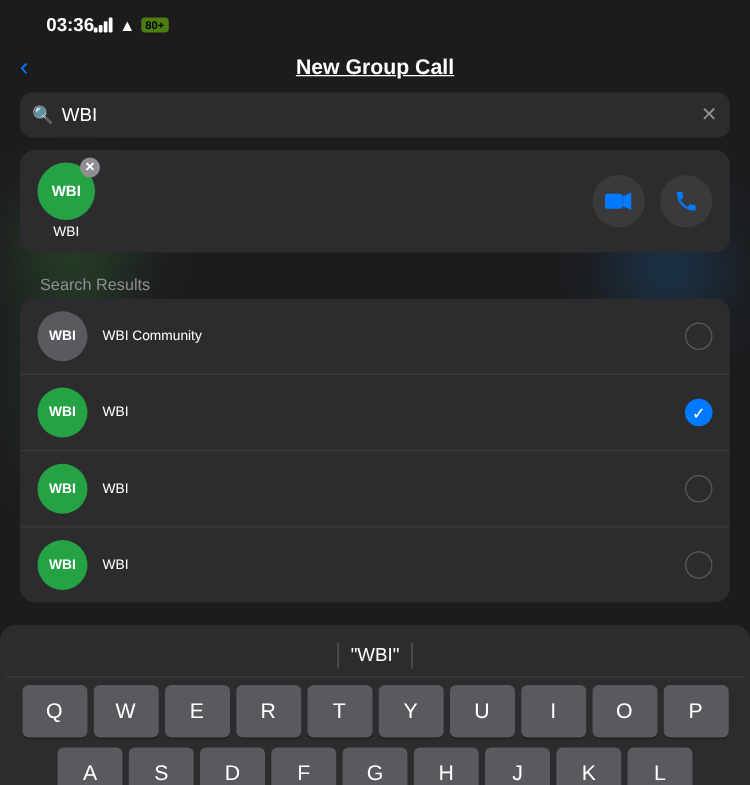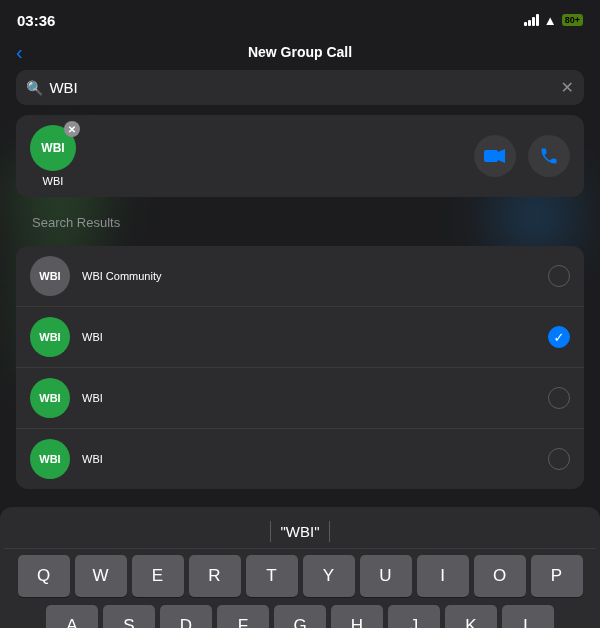--- a/index.html
+++ b/index.html
@@ -37,23 +37,22 @@
     }
     .bg-blob-4 {
       width: 70px; height: 70px;
       background: #1a6aaa;
       right: 30px; top: 180px;
     }
 
     
     .status-bar {
       display: flex;
-      justify-content: space-between;
-      align-items: center;
-      padding: 8px 17px 4px;
+      align-items: center;
+      padding: 8px 37px 4px;
       color: #fff;
       font-size: 15px;
       font-weight: 600;
       height: 36px;
     }
     .status-bar-time { font-weight: 700; }
     .status-bar-icons {
       display: flex;
       align-items: center;
       gap: 5px;
@@ -96,22 +95,23 @@
       left: 16px;
       color: #007aff;
       font-size: 20px;
       cursor: pointer;
     }
     .header-title {
       text-align: center;
       color: #fff;
     }
     .header-title-text {
-      font-size: 14px;
+      font-size: 17px;
       font-weight: 600;
+      text-decoration: underline;
     }
     .header-subtitle {
       font-size: 12px;
       color: #8e8e93;
     }
 
     
     .search-container {
       margin: 0 16px 10px;
     }
@@ -198,21 +198,21 @@
       background: #3a3a3c;
       display: flex;
       align-items: center;
       justify-content: center;
       cursor: pointer;
     }
     .call-btn svg { color: #007aff; }
 
     
     .results-label {
-      padding: 8px 32px 16px;
+      padding: 8px 32px 4px;
       color: #8e8e93;
       font-size: 13px;
     }
 
     
     .results-list {
       background: #2c2c2e;
       margin: 0 16px;
       border-radius: 12px;
       overflow: hidden;

